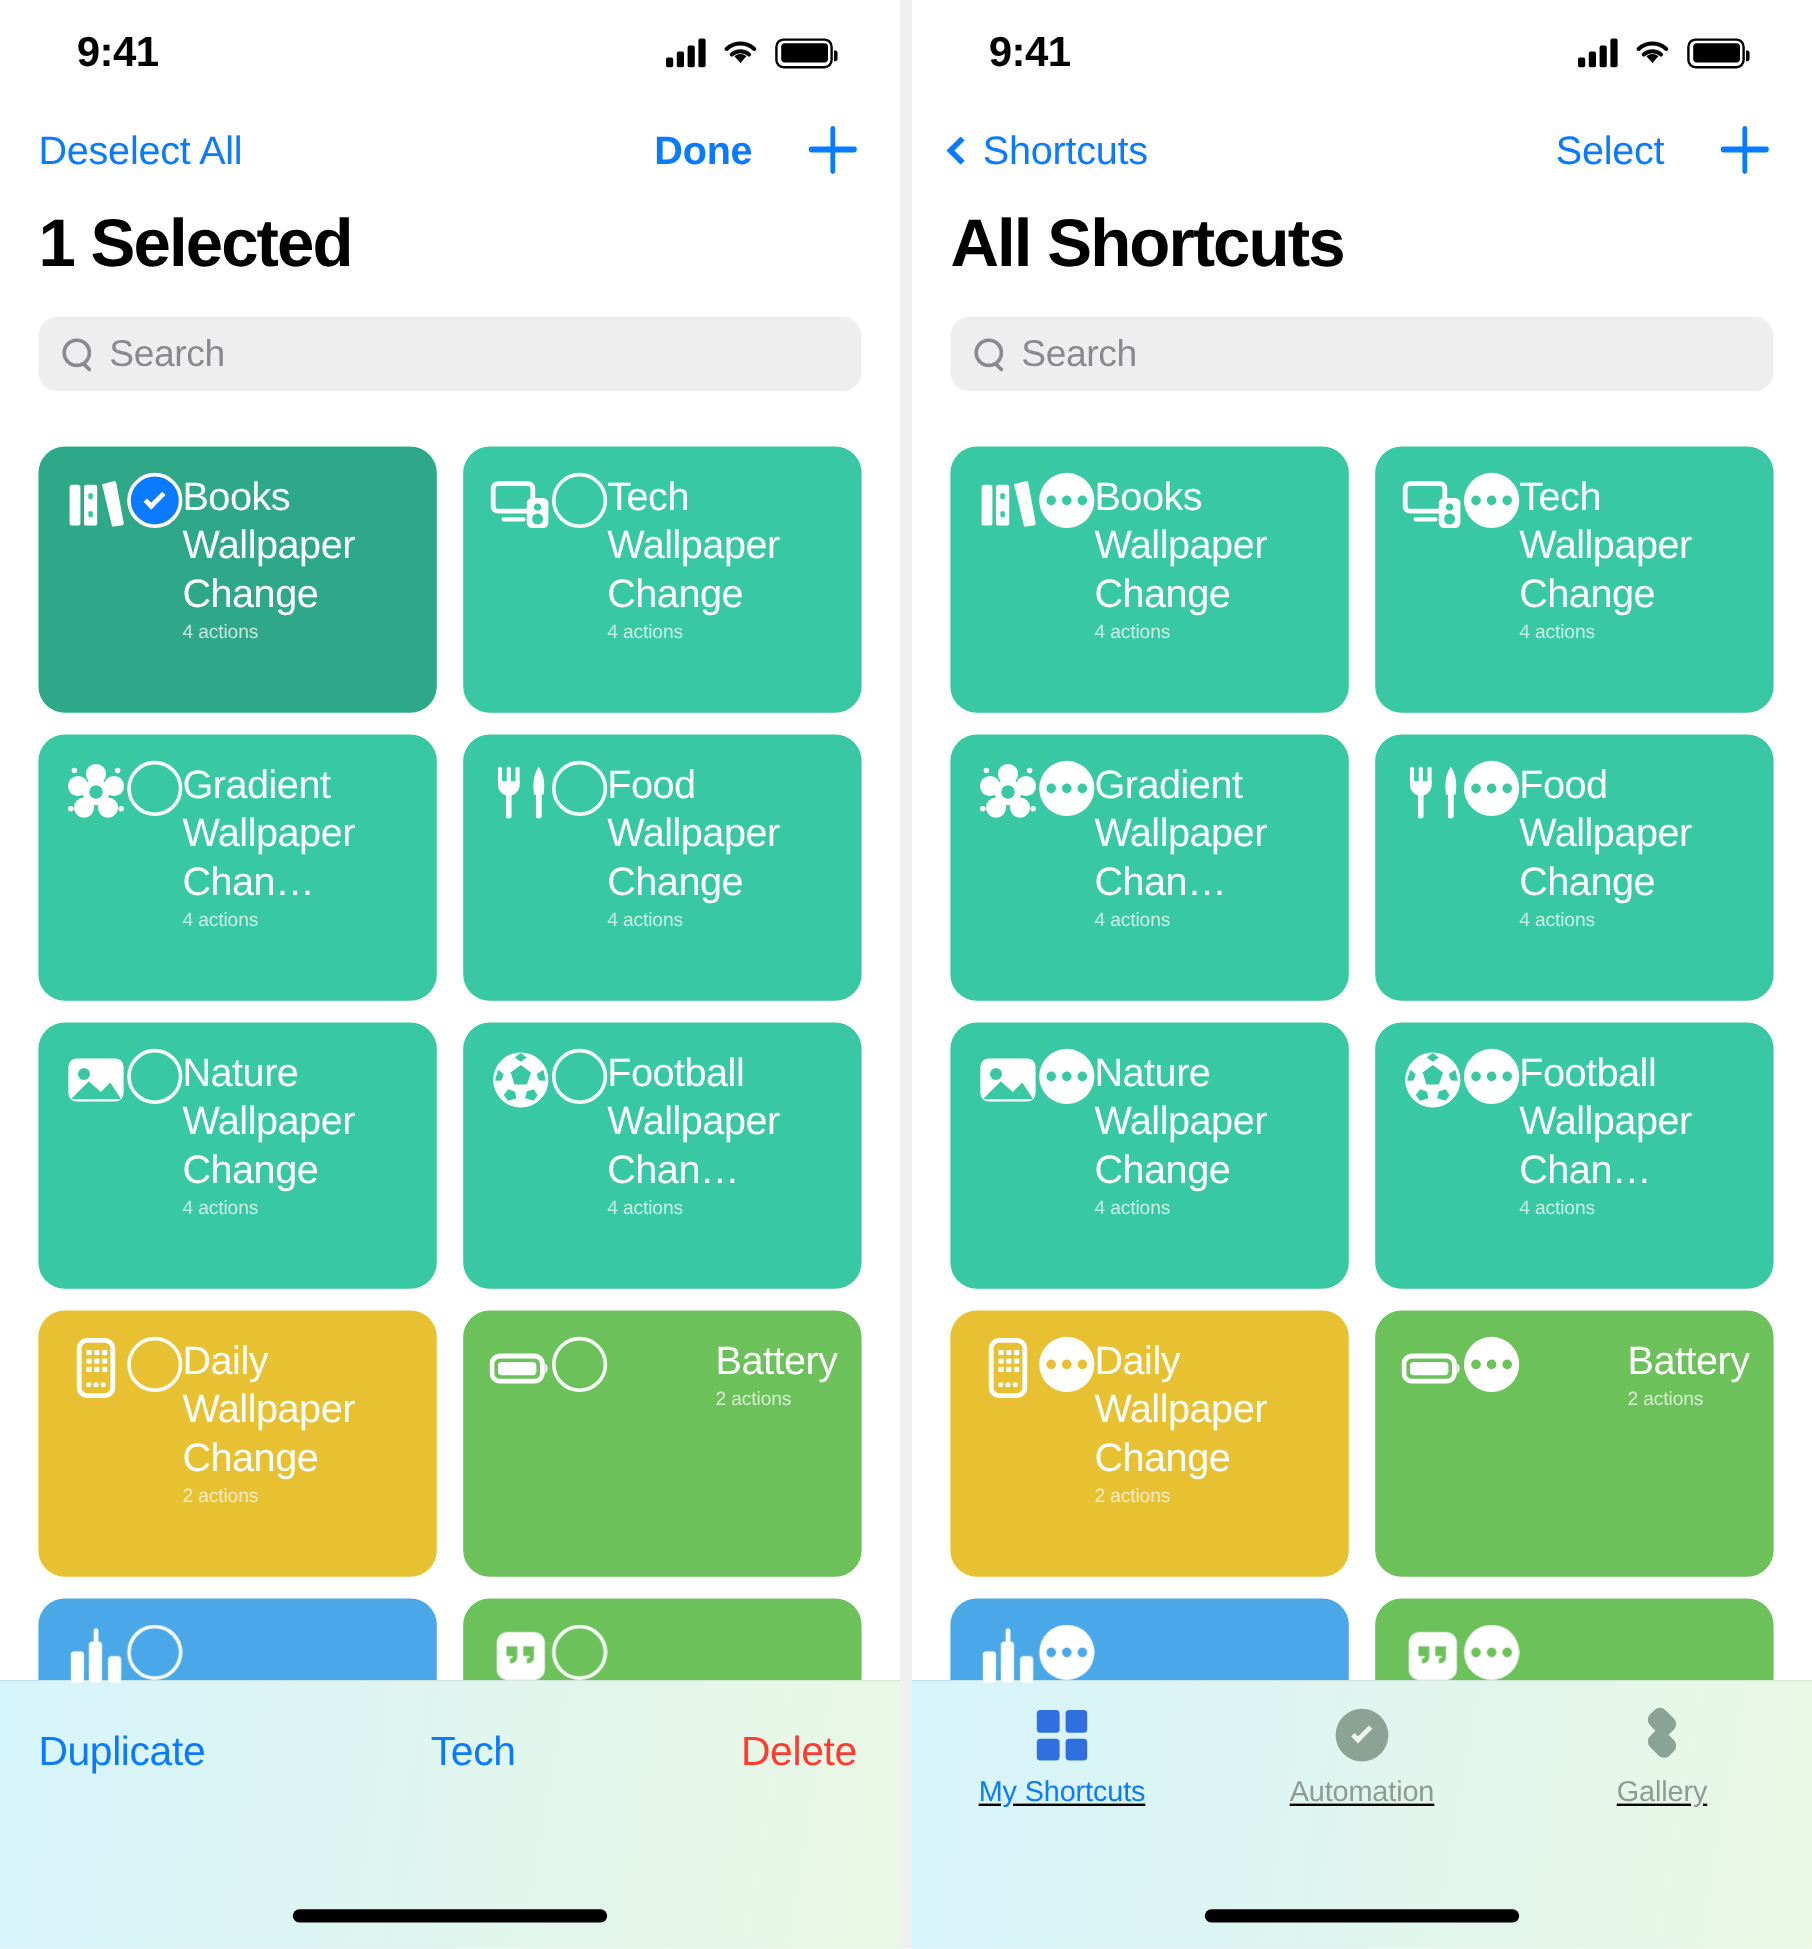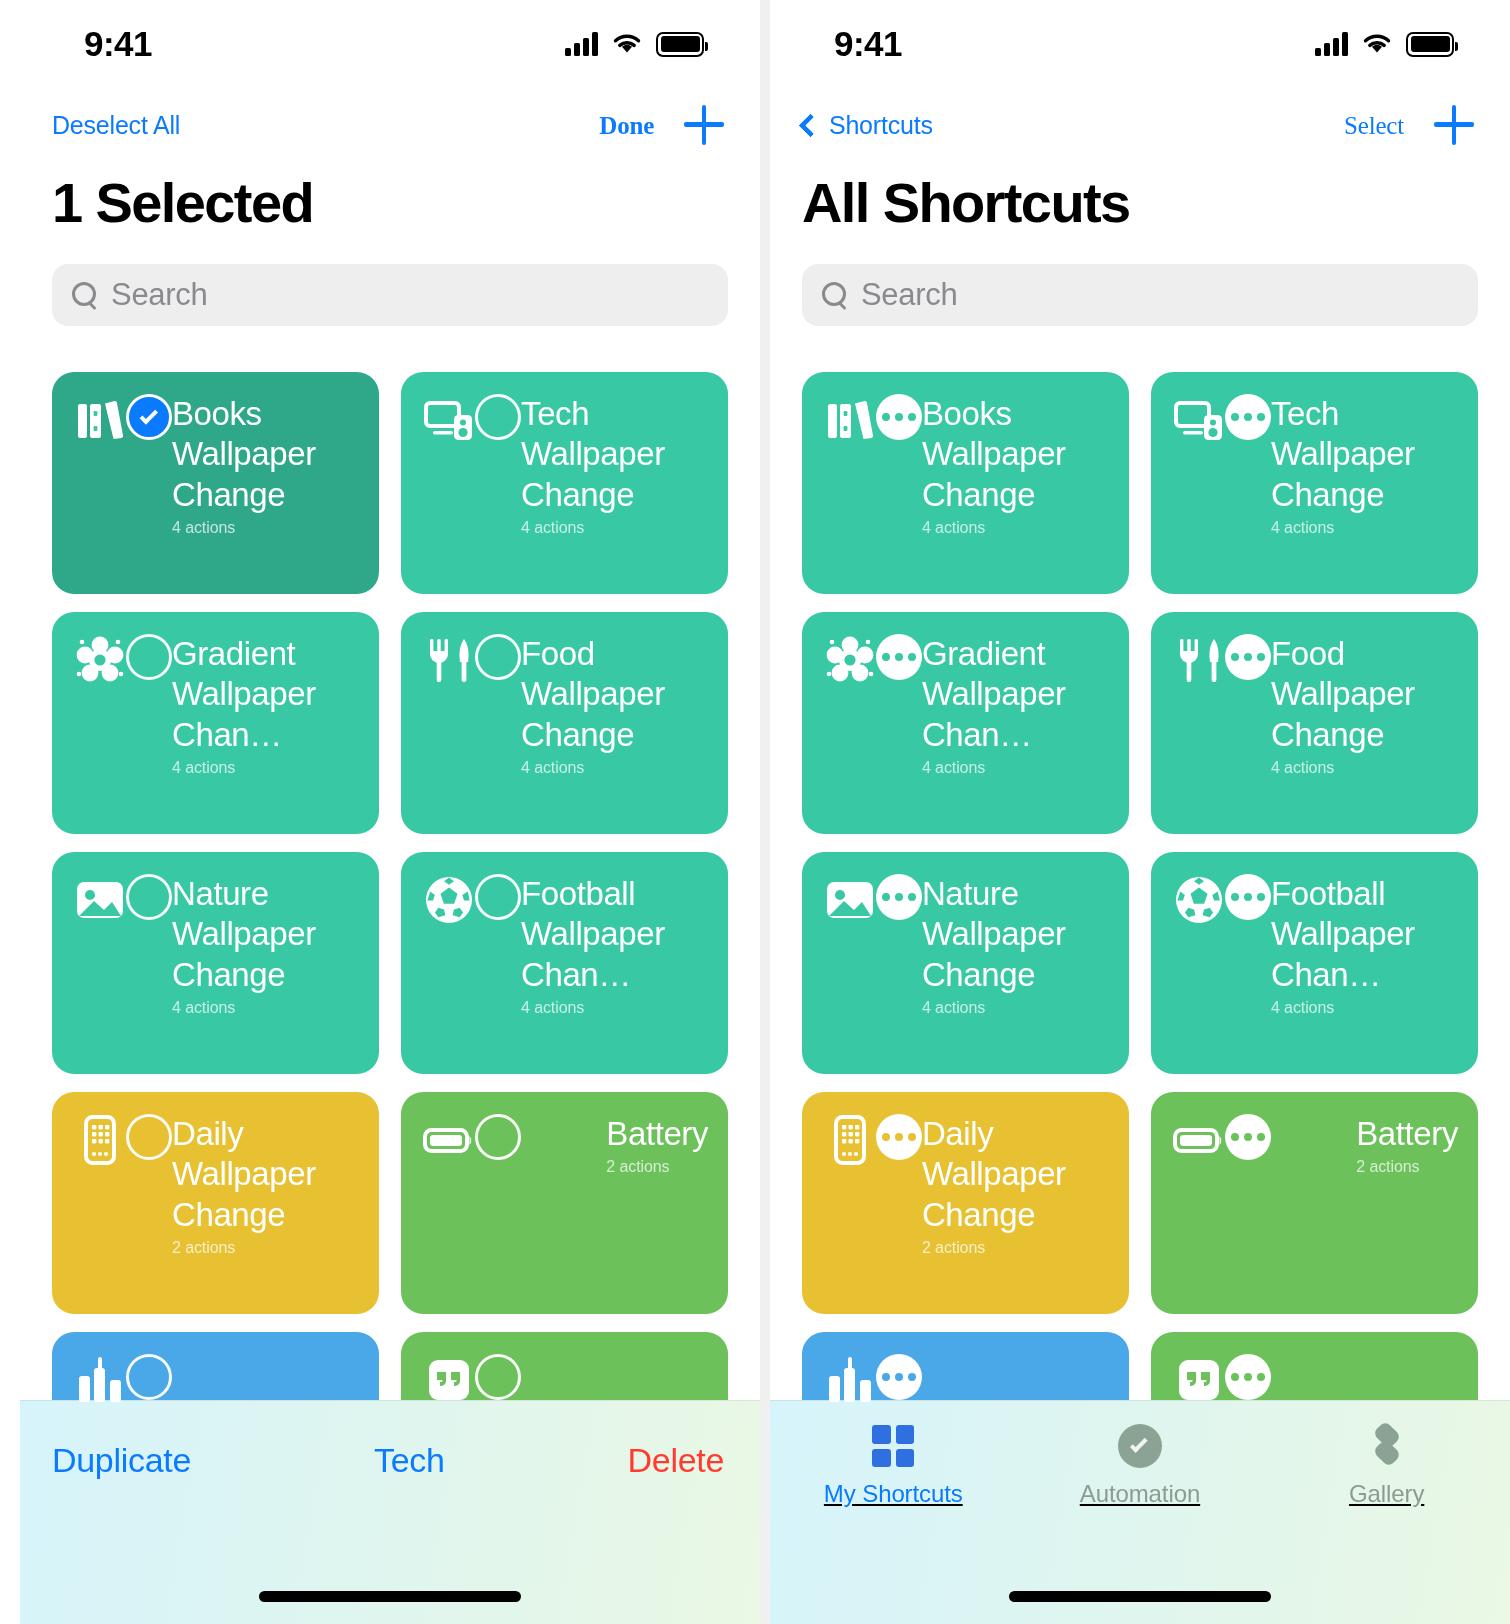--- a/index.html
+++ b/index.html
@@ -7,21 +7,20 @@
     width: 1510px; height: 1624px;
     background: #ffffff;
     font-family: "Liberation Sans", sans-serif;
     overflow: hidden;
   }
   .stage {
     position: relative;
     width: 1510px; height: 1624px;
     display: flex;
     background: #ffffff;
-    padding-left: 20px;
   }
   .panel {
     position: relative;
     height: 1624px;
     background: #ffffff;
     overflow: hidden;
   }
   .panel.left  { width: 750px; }
   .panel.divider-line { width: 10px; background: #f0f0f0; height: 1624px; }
   .panel.right { width: 750px; }
@@ -54,25 +53,25 @@
   .batt b { display:block; width:100%; height:100%; background:#000; border-radius: 3px; }
 
   
   .navbar {
     height: 74px;
     display: flex; align-items: center; justify-content: space-between;
     padding: 0 36px 0 32px;
   }
   .nav-left { display:flex; align-items:center; gap: 6px; }
   .nav-btn {
-    font-size: 25px; color: #0a7aff; letter-spacing: -0.2px; line-height: 1;
+    font-size: 33px; color: #0a7aff; letter-spacing: -0.2px; line-height: 1;
     white-space: nowrap;
   }
   .nav-btn.bold { font-weight: bold; }
-  .nav-right { display:flex; align-items:center; gap: 30px; font-family: Liberation Serif, serif; }
+  .nav-right { display:flex; align-items:center; gap: 47px; }
   .chev {
     display:inline-block; width: 17px; height: 17px;
     border-left: 5px solid #0a7aff; border-bottom: 5px solid #0a7aff;
     transform: rotate(45deg); margin-right: 4px; border-radius: 1px;
   }
   .plus {
     position:relative; width: 40px; height: 40px; flex: 0 0 40px;
   }
   .plus::before, .plus::after {
     content:""; position:absolute; background:#0a7aff; border-radius:2px;

